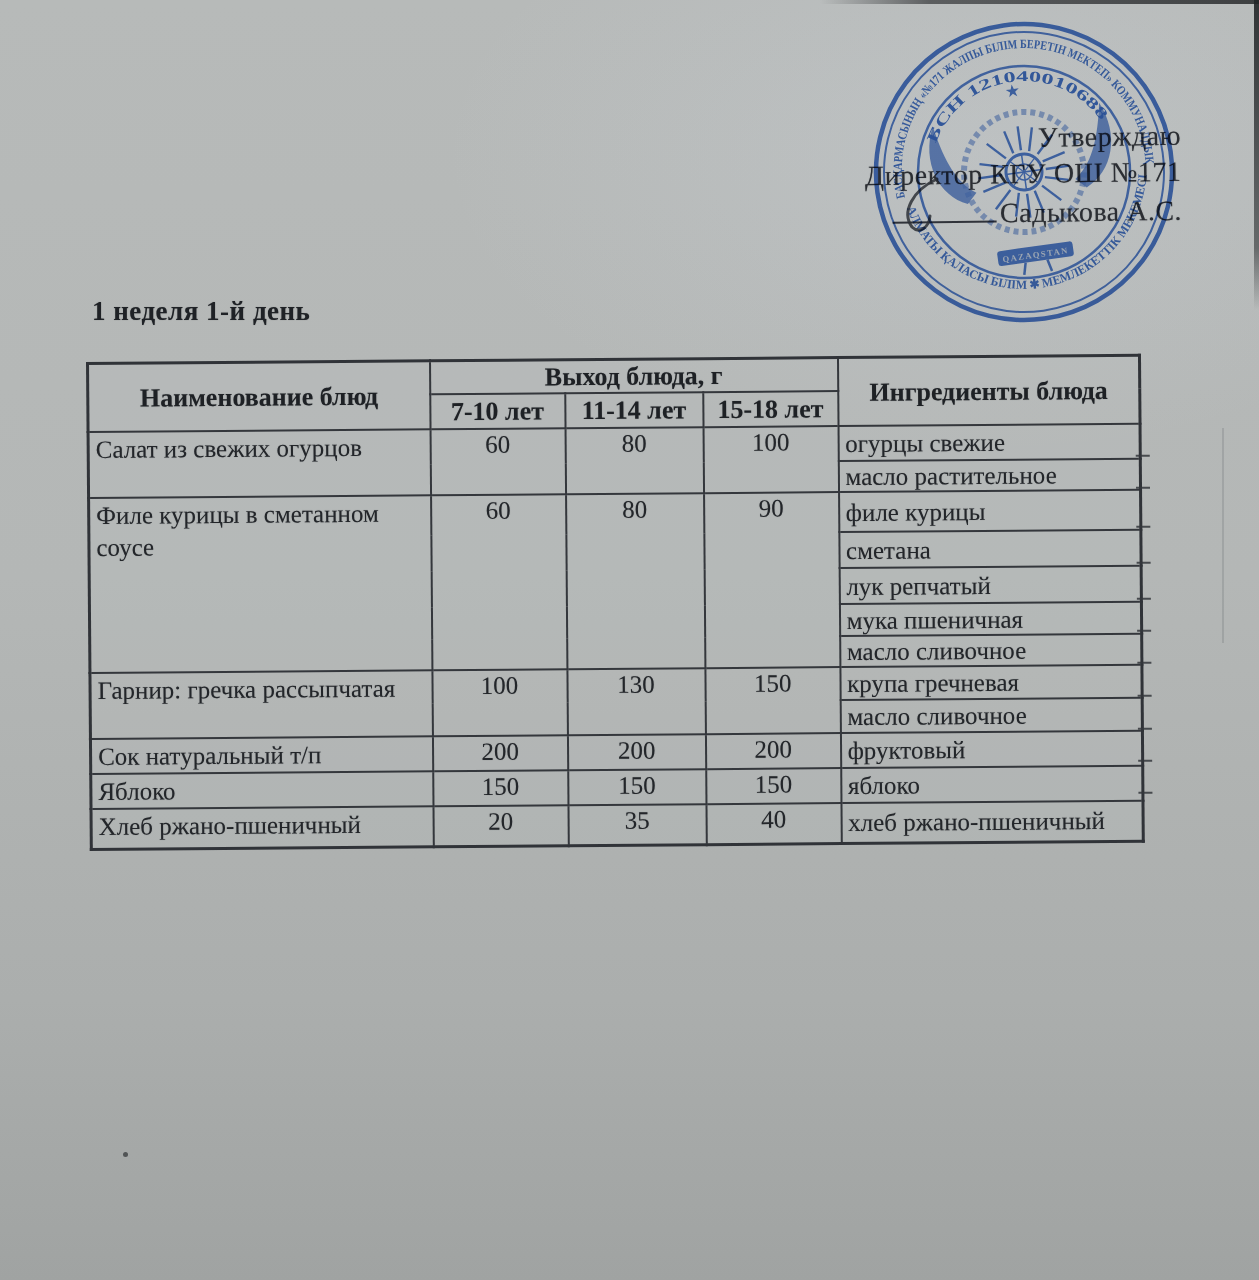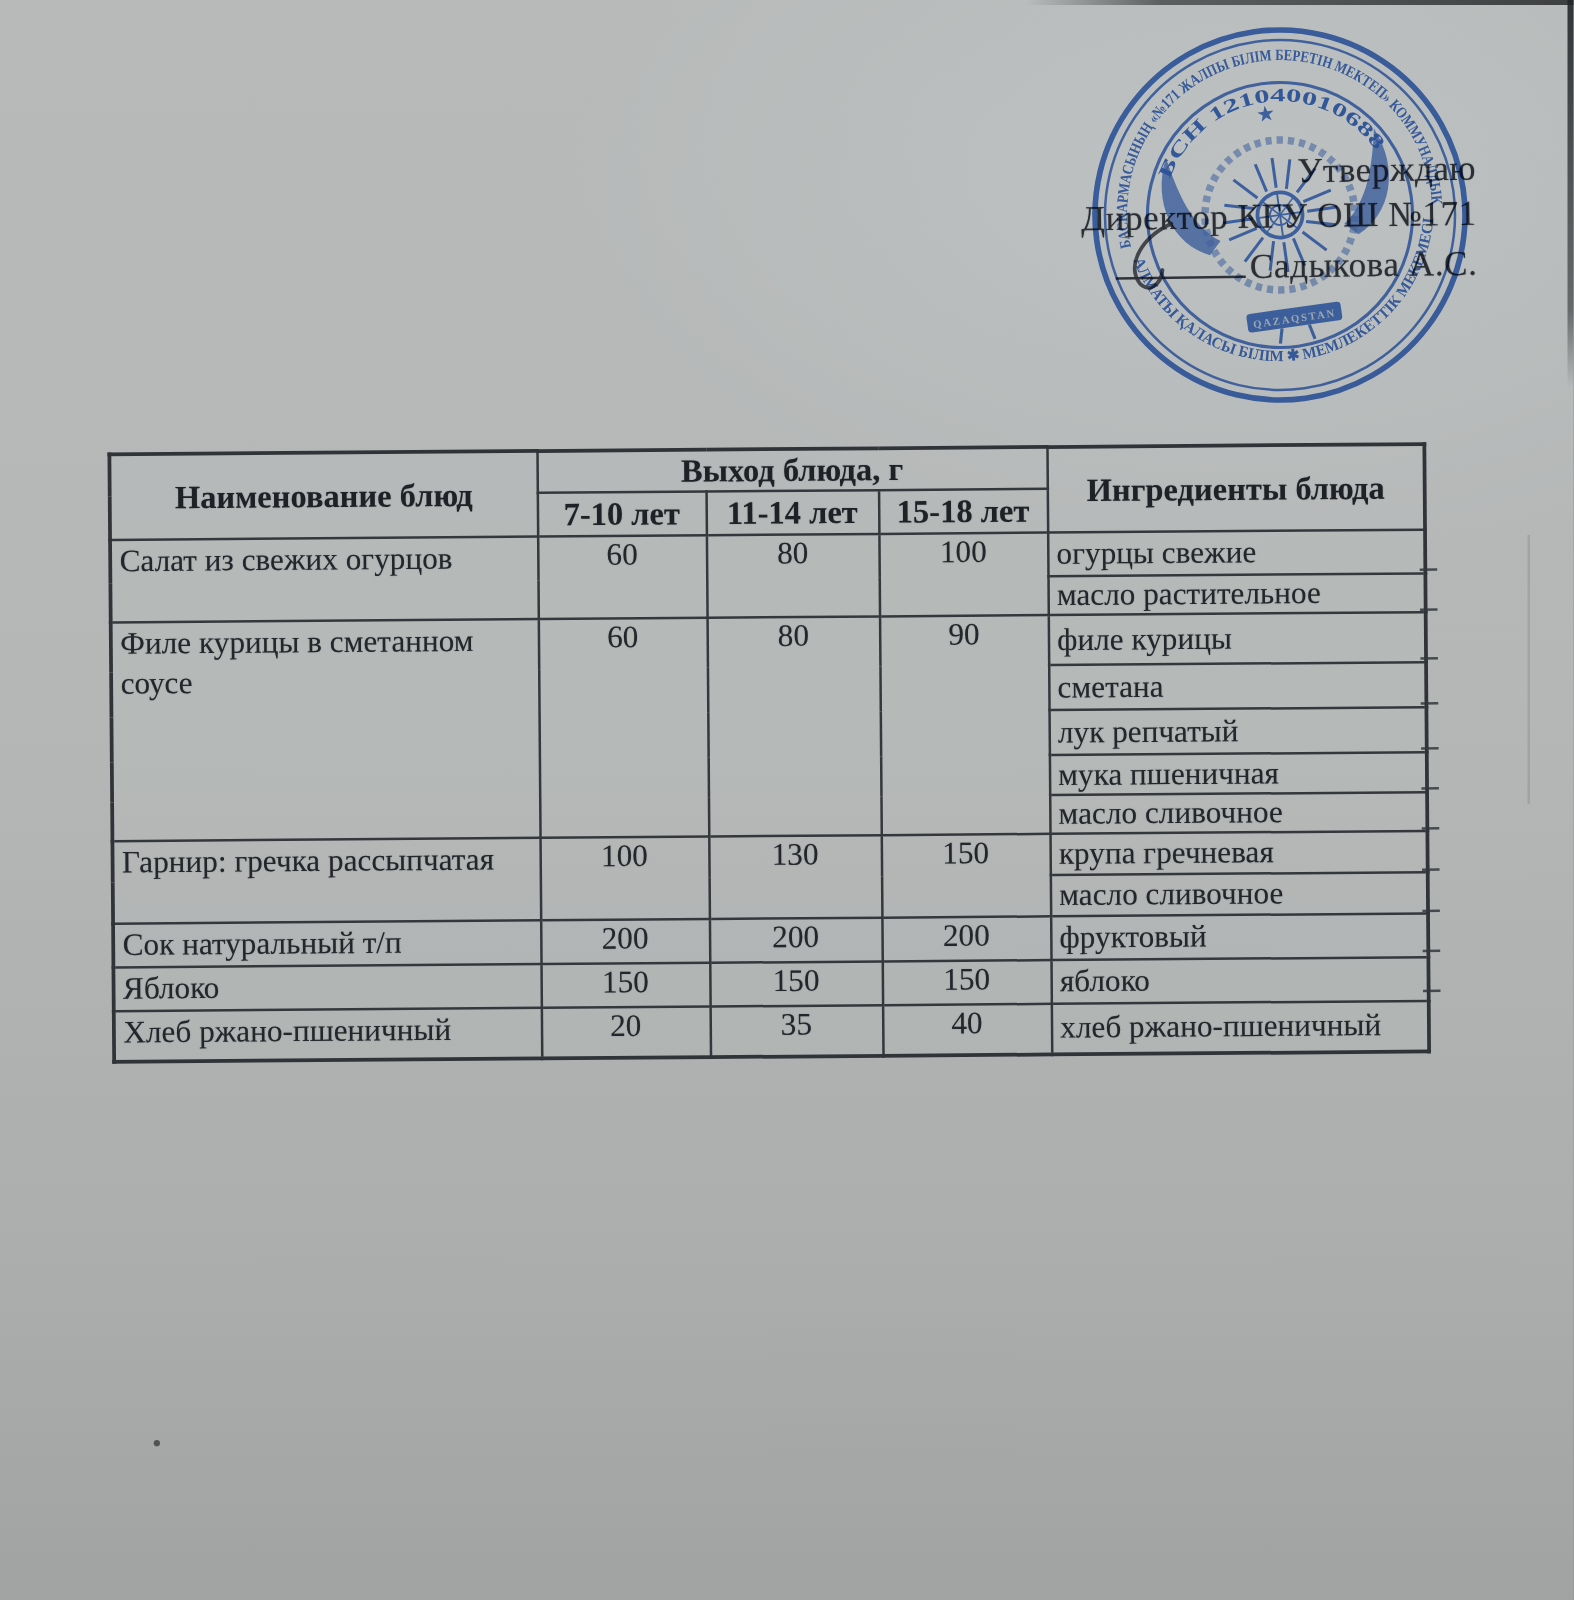--- a/index.html
+++ b/index.html
@@ -158,20 +158,21 @@
 
       <g>
         <rect x="122" y="235" width="76" height="15" rx="3" fill="#2d63c6" stroke="none"></rect>
         <text x="160" y="246.5" font-size="8.5" font-weight="bold" letter-spacing="1.5" text-anchor="middle" fill="#ccd8ec" stroke="none">QAZAQSTAN</text>
         <line x1="149" y1="250" x2="146" y2="262" stroke-width="2.5"></line>
         <line x1="171" y1="250" x2="174" y2="262" stroke-width="2.5"></line>
       </g>
     </g>
   </svg>
 
+  <div class="heading">1 неделя 1-й день</div>
 
   <div class="table-wrap">
     <table class="menu">
       <colgroup>
         <col style="width:342px">
           <col style="width:135px">
           <col style="width:138px">
         <col style="width:135px">
           <col style="width:302px">
       </colgroup>

